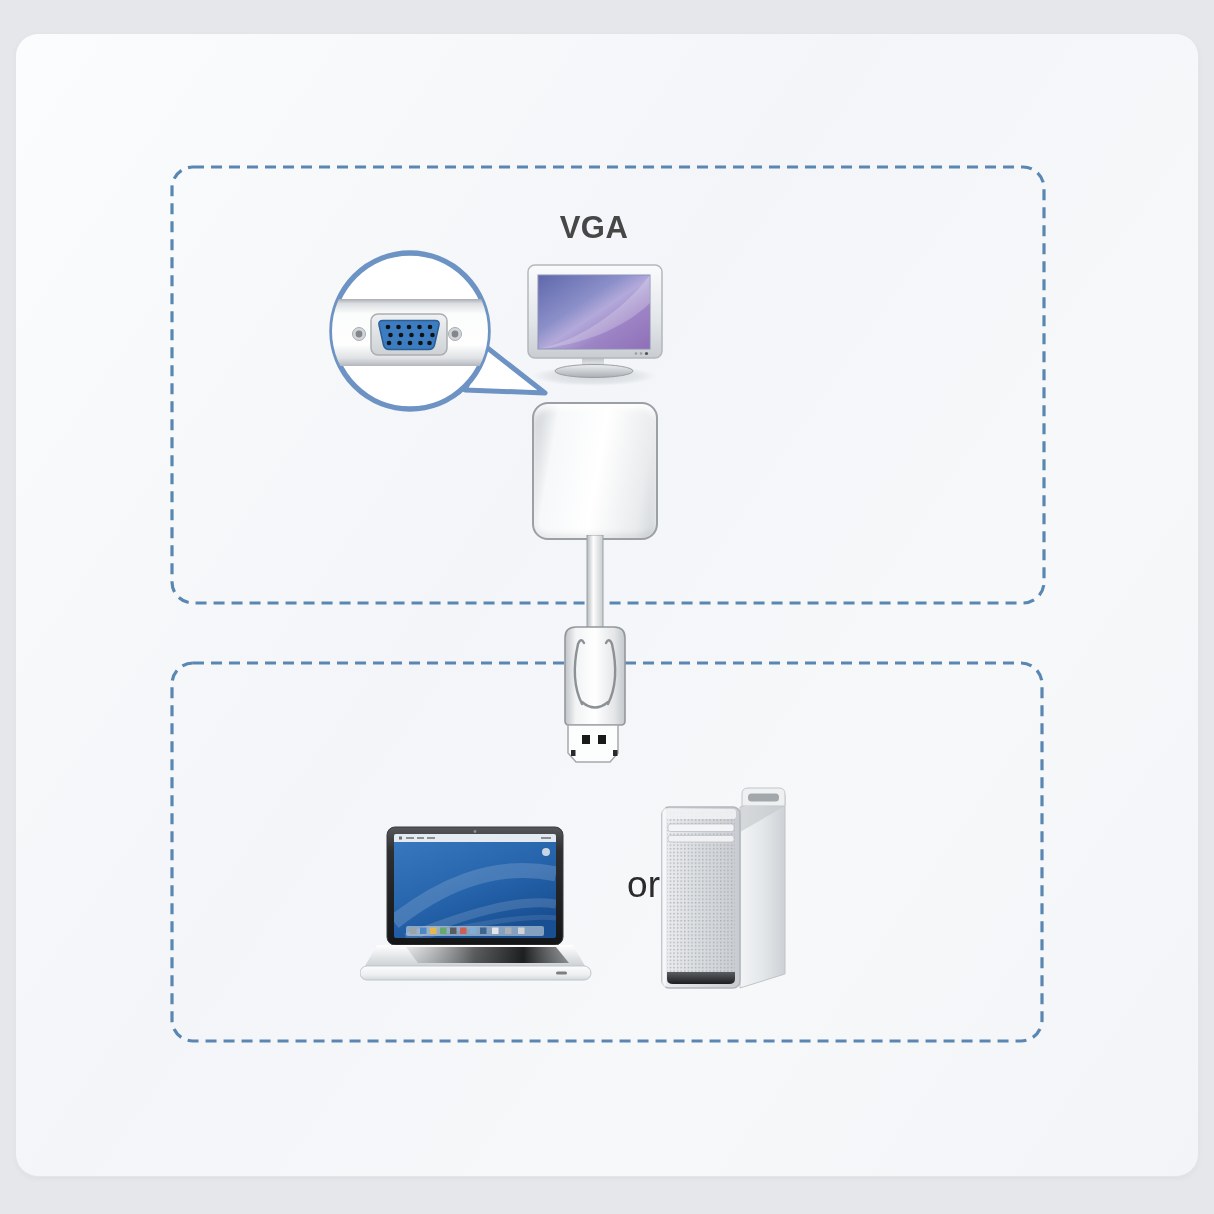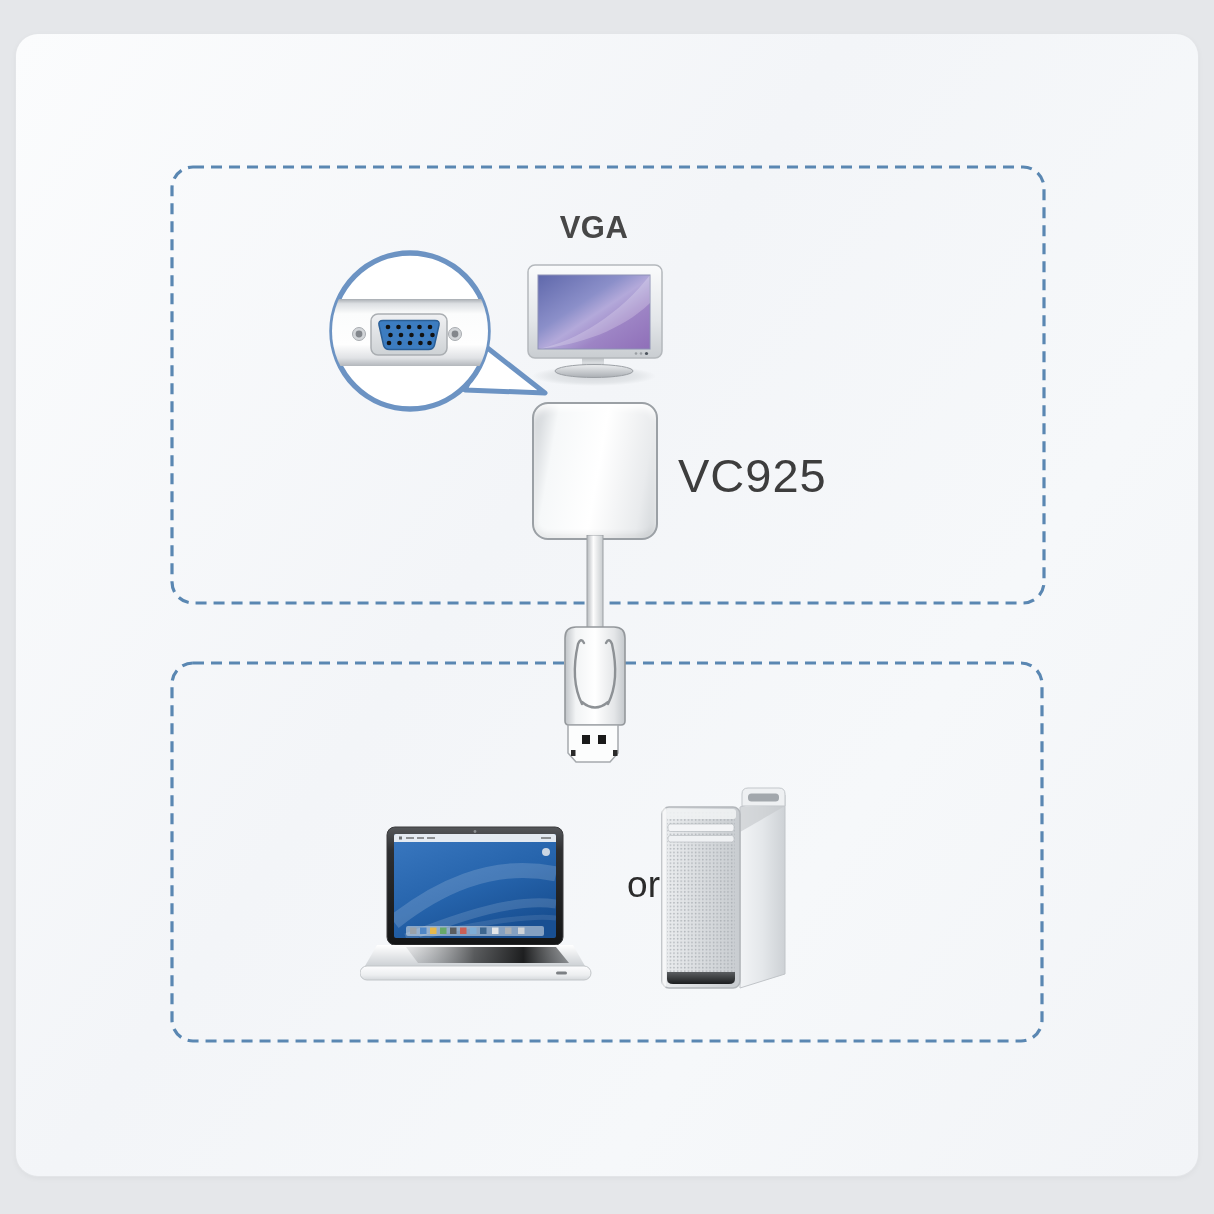--- a/index.html
+++ b/index.html
@@ -159,21 +159,20 @@
 
       <circle cx="37" cy="91" r="6.5" fill="#d3d6d9" stroke="#a8acb0" stroke-width="1"></circle>
       <circle cx="37" cy="91" r="3.4" fill="#83878c"></circle>
       <circle cx="133" cy="91" r="6.5" fill="#d3d6d9" stroke="#a8acb0" stroke-width="1"></circle>
       <circle cx="133" cy="91" r="3.4" fill="#83878c"></circle>
     </g>
   </svg>
 
   <div class="adapter"></div>
 
-  <div class="label model-label">VC925</div>
 
   <svg class="svg-cable" width="74" height="235" viewBox="0 0 74 235">
     <defs>
       <linearGradient id="cableGrad" x1="0" y1="0" x2="1" y2="0">
         <stop offset="0" stop-color="#b4b8bc"></stop>
           <stop offset="0.4" stop-color="#fdfdfd"></stop>
         <stop offset="1" stop-color="#c7cbce"></stop>
       </linearGradient>
       <linearGradient id="dpBody" x1="0" y1="0" x2="1" y2="0">
         <stop offset="0" stop-color="#c0c4c8"></stop>

